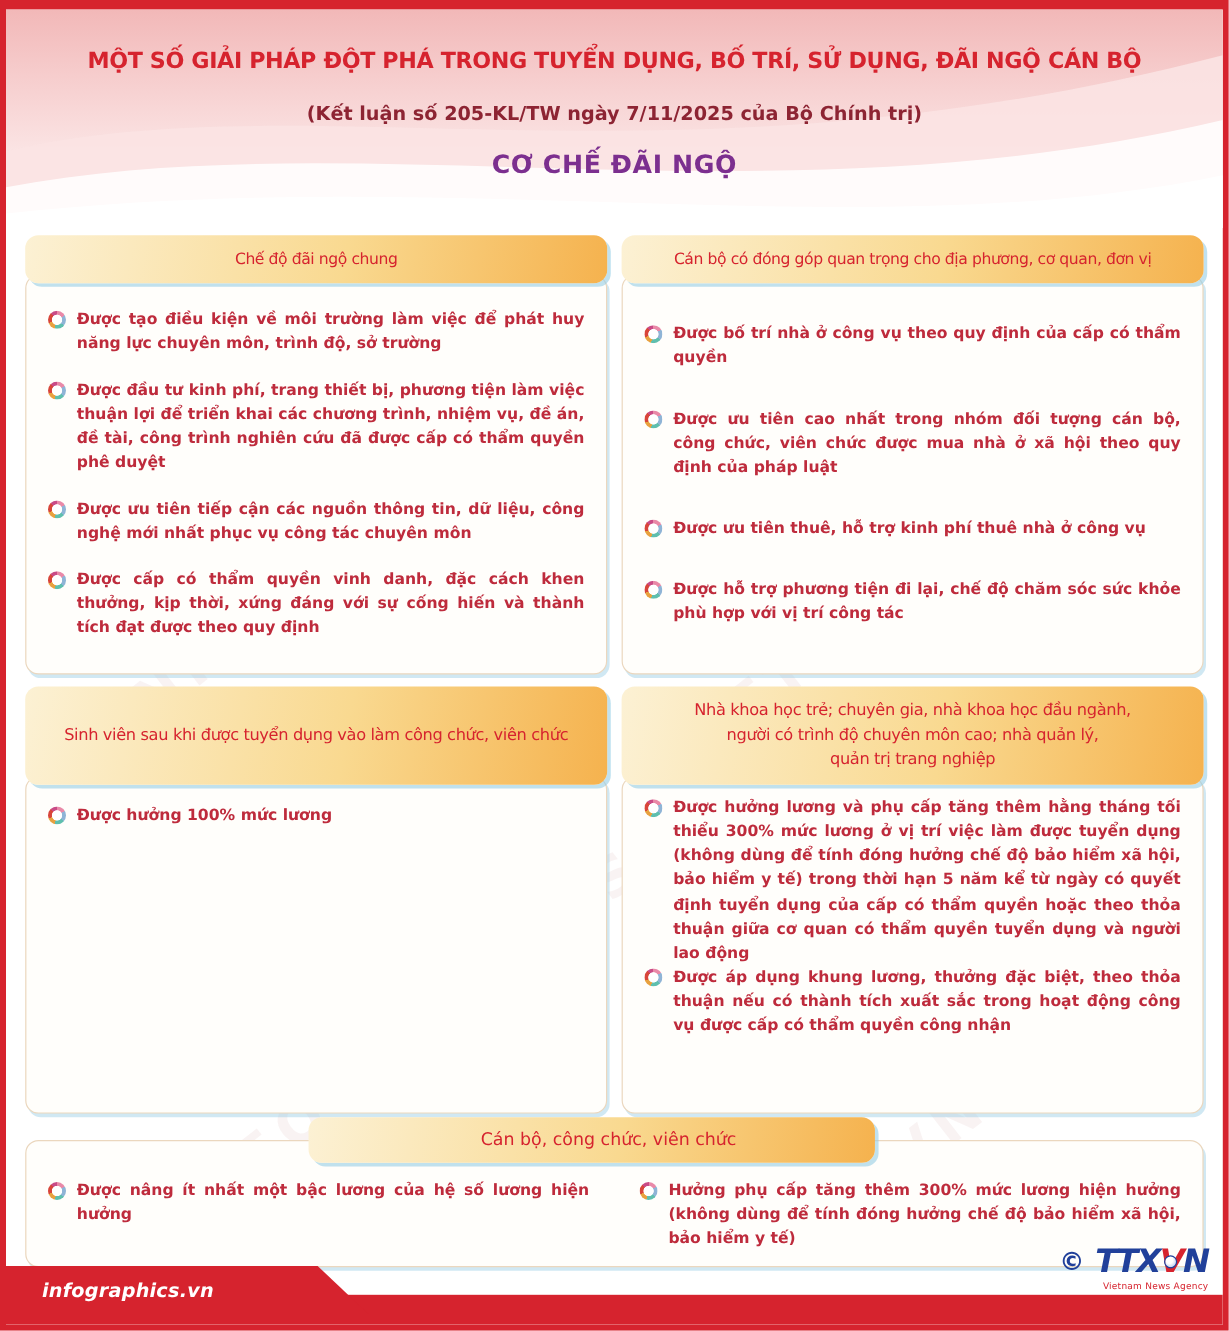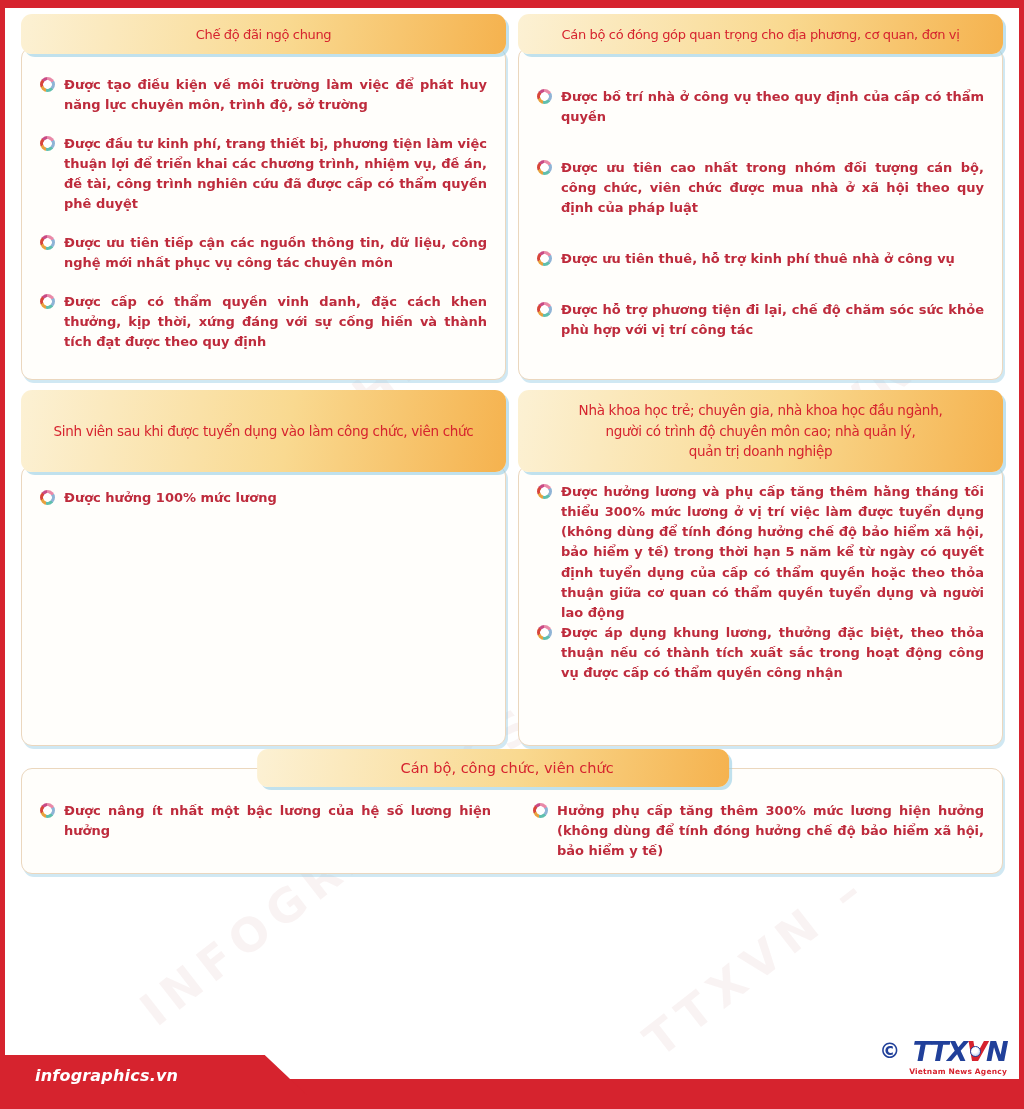--- a/index.html
+++ b/index.html
@@ -61,32 +61,44 @@
   .ribbon-text{color:#ffffff;font-style:italic;font-weight:bold;font-size:16px;letter-spacing:0.2px;}
   .logo{position:absolute;right:12px;bottom:28px;display:flex;align-items:flex-start;gap:9px;}
   .copyright{color:#21409A;font-size:21px;font-weight:bold;line-height:1;margin-top:3px;}
   .logo-col{display:flex;flex-direction:column;align-items:flex-end;}
   .ttxvn{position:relative;font-weight:bold;font-style:italic;font-size:27px;line-height:1;
          color:#21409A;letter-spacing:-1.5px;}
   .ttxvn .v-red{color:#D6232E;}
   .globe{position:absolute;left:57px;top:8px;width:11px;height:11px;border-radius:50%;
          border:1.5px solid #21409A;box-sizing:border-box;
          background:radial-gradient(circle at 40% 35%, #ffffff 0 35%, #9DB8E8 100%);}
-  .agency{color:#D6232E;font-size:7.5px;font-weight:bold;margin-top:2px;letter-spacing:0.2px;}
+  .agency{color:#D6232E;font-size:7.5px;font-weight:normal;margin-top:2px;letter-spacing:0.2px;}
 </style>
 </head>
 <body>
 
 <div class="page">
 
   <span class="wm" style="left:40px;top:420px;">INFOGRAPHICS</span>
   <span class="wm" style="left:560px;top:430px;">TTXVN – VNA</span>
   <span class="wm" style="left:90px;top:830px;">INFOGRAPHICS</span>
   <span class="wm" style="left:600px;top:880px;">TTXVN – VNA</span>
 
+  <div class="header">
+    <svg viewBox="0 0 1024 182" preserveAspectRatio="none">
+      <path d="M0,118 C260,58 560,158 1024,38 L1024,182 L0,182 Z" fill="#FBE3E3" opacity="0.9"></path>
+      <path d="M0,148 C300,92 640,182 1024,92 L1024,182 L0,182 Z" fill="#FFFFFF" opacity="0.85"></path>
+      <path d="M0,170 C380,128 720,200 1024,138 L1024,182 L0,182 Z" fill="#FFFFFF"></path>
+    </svg>
+    <div class="header-content">
+      <div class="title">MỘT SỐ GIẢI PHÁP ĐỘT PHÁ TRONG TUYỂN DỤNG, BỐ TRÍ, SỬ DỤNG, ĐÃI NGỘ CÁN BỘ</div>
+      <div class="subtitle">(Kết luận số 205-KL/TW ngày 7/11/2025 của Bộ Chính trị)</div>
+      <div class="section-title">CƠ CHẾ ĐÃI NGỘ</div>
+    </div>
+  </div>
 
   <div class="content">
 
     <div class="card">
       <div class="card-head head-sm">Chế độ đãi ngộ chung</div>
       <div class="card-body body-evenly">
         <div class="bullet">
           <span class="ring"></span>
           <span class="bullet-text">Được tạo điều kiện về môi trường làm việc để phát huy năng lực chuyên môn, trình độ, sở trường</span>
         </div>
@@ -133,21 +145,21 @@
         <div class="bullet">
           <span class="ring"></span>
           <span class="bullet-text">Được hưởng 100% mức lương</span>
         </div>
       </div>
     </div>
 
     <div class="card">
       <div class="card-head head-lg">Nhà khoa học trẻ; chuyên gia, nhà khoa học đầu ngành,
 người có trình độ chuyên môn cao; nhà quản lý,
-quản trị doanh nghiệp</div>
+quản trị trang nghiệp</div>
       <div class="card-body body-tight">
         <div class="bullet">
           <span class="ring"></span>
           <span class="bullet-text">Được hưởng lương và phụ cấp tăng thêm hằng tháng tối thiểu 300% mức lương ở vị trí việc làm được tuyển dụng (không dùng để tính đóng hưởng chế độ bảo hiểm xã hội, bảo hiểm y tế) trong thời hạn 5 năm kể từ ngày có quyết định tuyển dụng của cấp có thẩm quyền hoặc theo thỏa thuận giữa cơ quan có thẩm quyền tuyển dụng và người lao động</span>
         </div>
         <div class="bullet">
           <span class="ring"></span>
           <span class="bullet-text">Được áp dụng khung lương, thưởng đặc biệt, theo thỏa thuận nếu có thành tích xuất sắc trong hoạt động công vụ được cấp có thẩm quyền công nhận</span>
         </div>
       </div>

